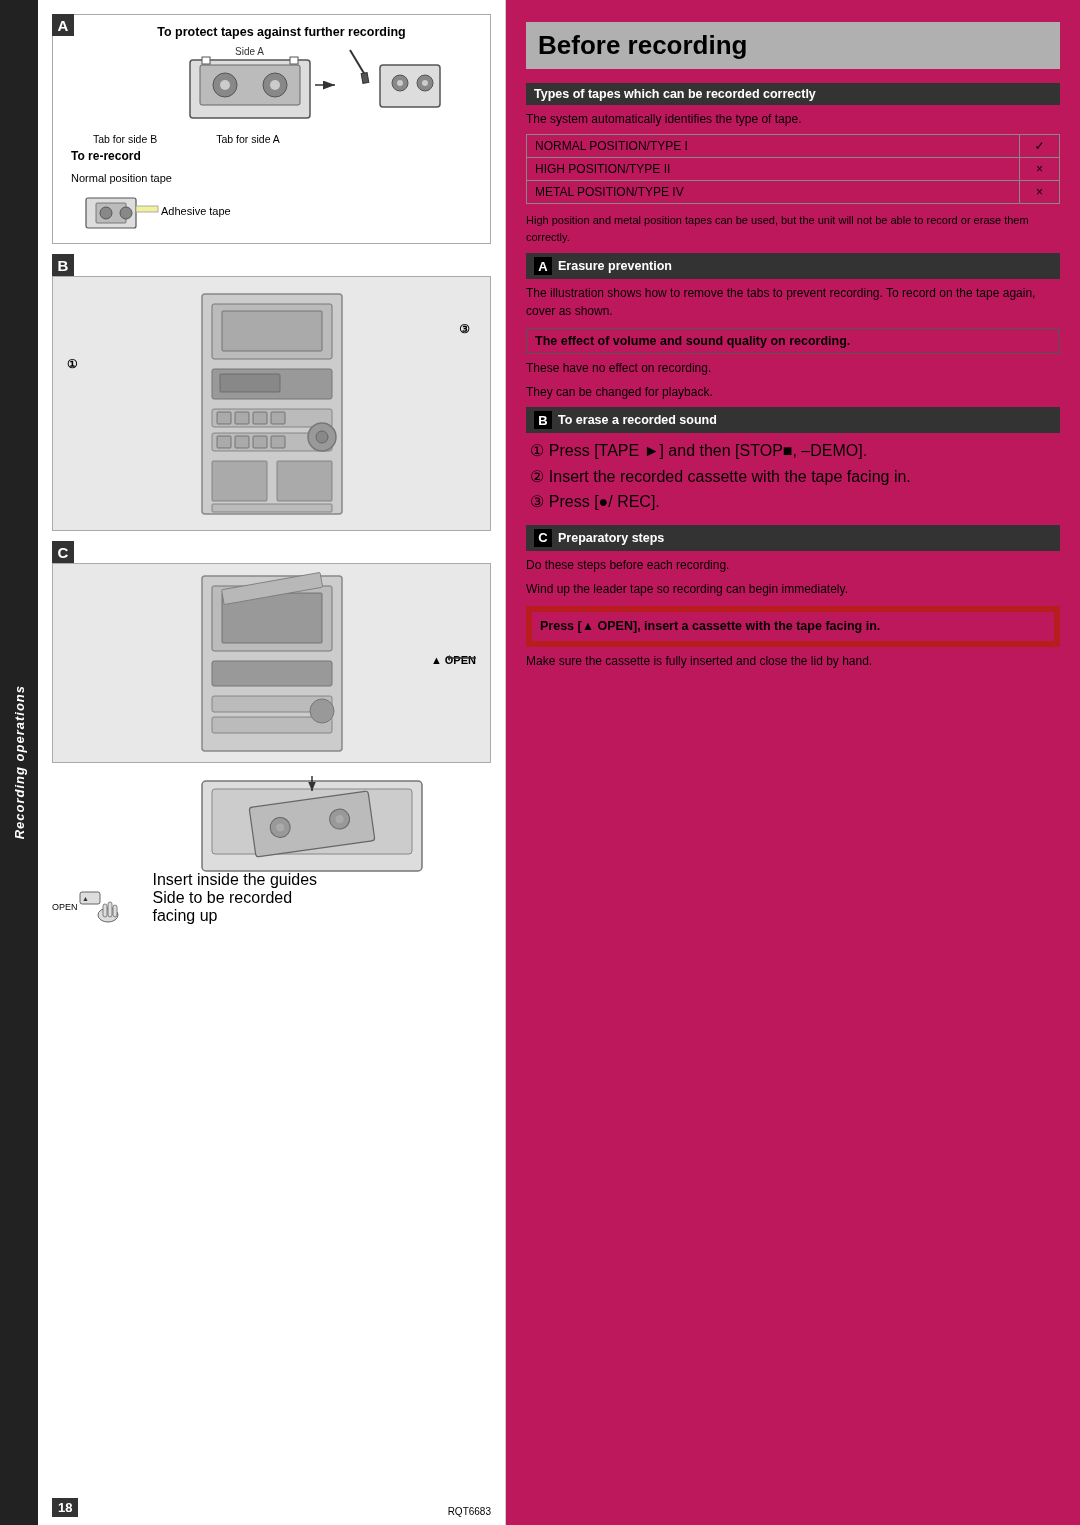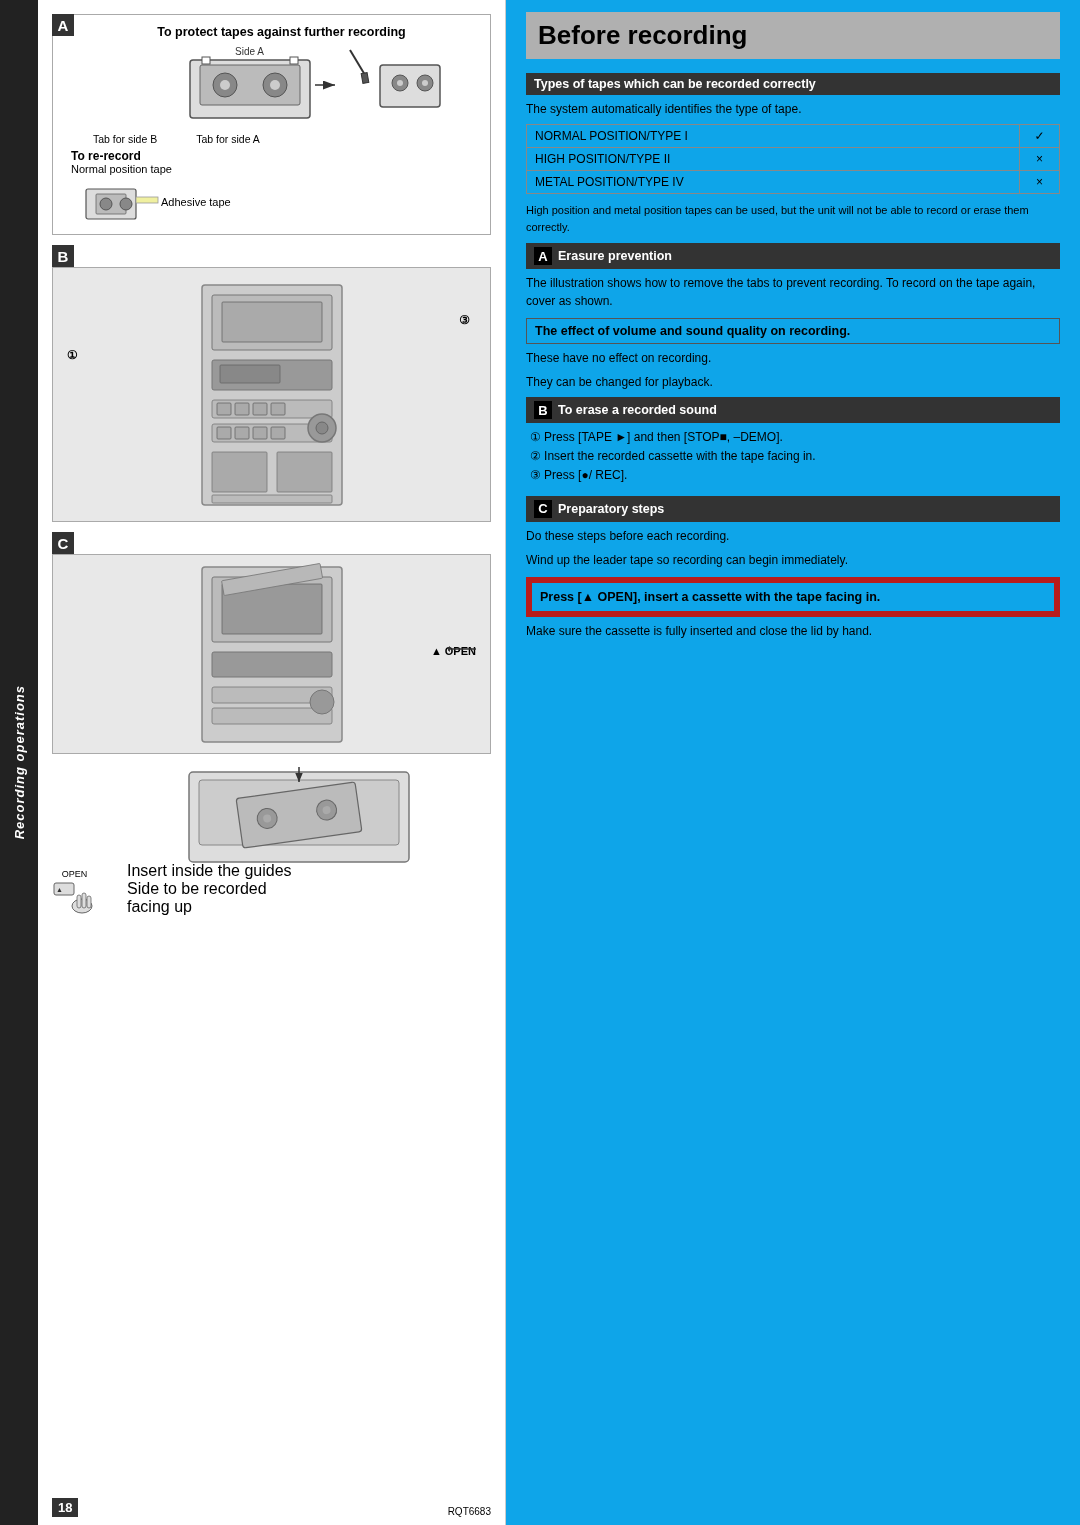--- a/index.html
+++ b/index.html
@@ -44,22 +44,22 @@
       background: #fff;
       border-right: 1px solid #ccc;
       display: flex;
       flex-direction: column;
       flex-shrink: 0;
     }
 
     
     .right-panel {
       flex: 1;
-      background: #0ea5e9;
-      padding: 12px 20px;
+      background: #be185d;
+      padding: 22px 20px;
       overflow: hidden;
     }
 
     
     .section-a {
       border: 1px solid #aaa;
       margin: 14px 14px 0 14px;
       padding: 10px;
       min-height: 200px;
       position: relative;
@@ -89,34 +89,34 @@
     
     .cassette-area {
       display: flex;
       align-items: center;
       justify-content: flex-end;
       gap: 10px;
       margin-bottom: 8px;
     }
     .tape-labels {
       display: flex;
-      gap: 39px;
+      gap: 59px;
       font-size: 10.5px;
       margin-top: 2px;
       padding-left: 30px;
     }
 
     .re-record-section {
       margin-top: 4px;
       padding-left: 8px;
     }
     .re-record-title {
       font-size: 12px;
       font-weight: bold;
-      margin-bottom: 0;
+      margin-bottom: 9px;
     }
     .re-record-sub {
       font-size: 11px;
       margin-bottom: 4px;
     }
     .stereo-diagram {
       border: 1px solid #aaa;
       background: #e8e8e8;
       height: 250px;
       display: flex;
@@ -225,21 +225,21 @@
     }
 
     .note-text {
       font-size: 11px;
       line-height: 1.5;
       margin-bottom: 8px;
     }
 
     .steps-list {
       list-style: none;
-      font-size: 12px;
+      font-size: 16px;
       line-height: 1.6;
       padding-left: 4px;
     }
 
     .bold-section {
       border: 6px solid #b91c1c;
       padding: 5px 8px;
       margin: 8px 0 5px 0;
       font-size: 12.5px;
       font-weight: bold;
@@ -396,21 +396,21 @@
           <svg width="30" height="12" viewBox="0 0 30 12">
             <line x1="28" y1="6" x2="2" y2="6" stroke="#333" stroke-width="1.5"></line>
             <polygon points="2,3 2,9 -2,6" fill="#333"></polygon>
           </svg>
         </span>
       </div>
     </div>
 
     <div class="bottom-diagrams">
 
-      <div style="display:flex; flex-direction:column; align-items:center; font-size:9px;">
+      <div style="display:flex; align-items:center; font-size:9px;">
         <span style="font-size:9px; margin-bottom:2px;">OPEN</span>
         <svg width="45" height="35" viewBox="0 0 45 35">
           <rect x="2" y="2" width="20" height="12" rx="2" fill="#ddd" stroke="#666" stroke-width="1"></rect>
           <text x="4" y="11" font-size="7" fill="#333">▲</text>
 
           <ellipse cx="30" cy="25" rx="10" ry="7" fill="#ddd" stroke="#666" stroke-width="1"></ellipse>
           <rect x="25" y="14" width="4" height="13" rx="2" fill="#ddd" stroke="#666" stroke-width="0.8"></rect>
           <rect x="30" y="12" width="4" height="15" rx="2" fill="#ddd" stroke="#666" stroke-width="0.8"></rect>
           <rect x="35" y="15" width="4" height="12" rx="2" fill="#ddd" stroke="#666" stroke-width="0.8"></rect>
         </svg>

